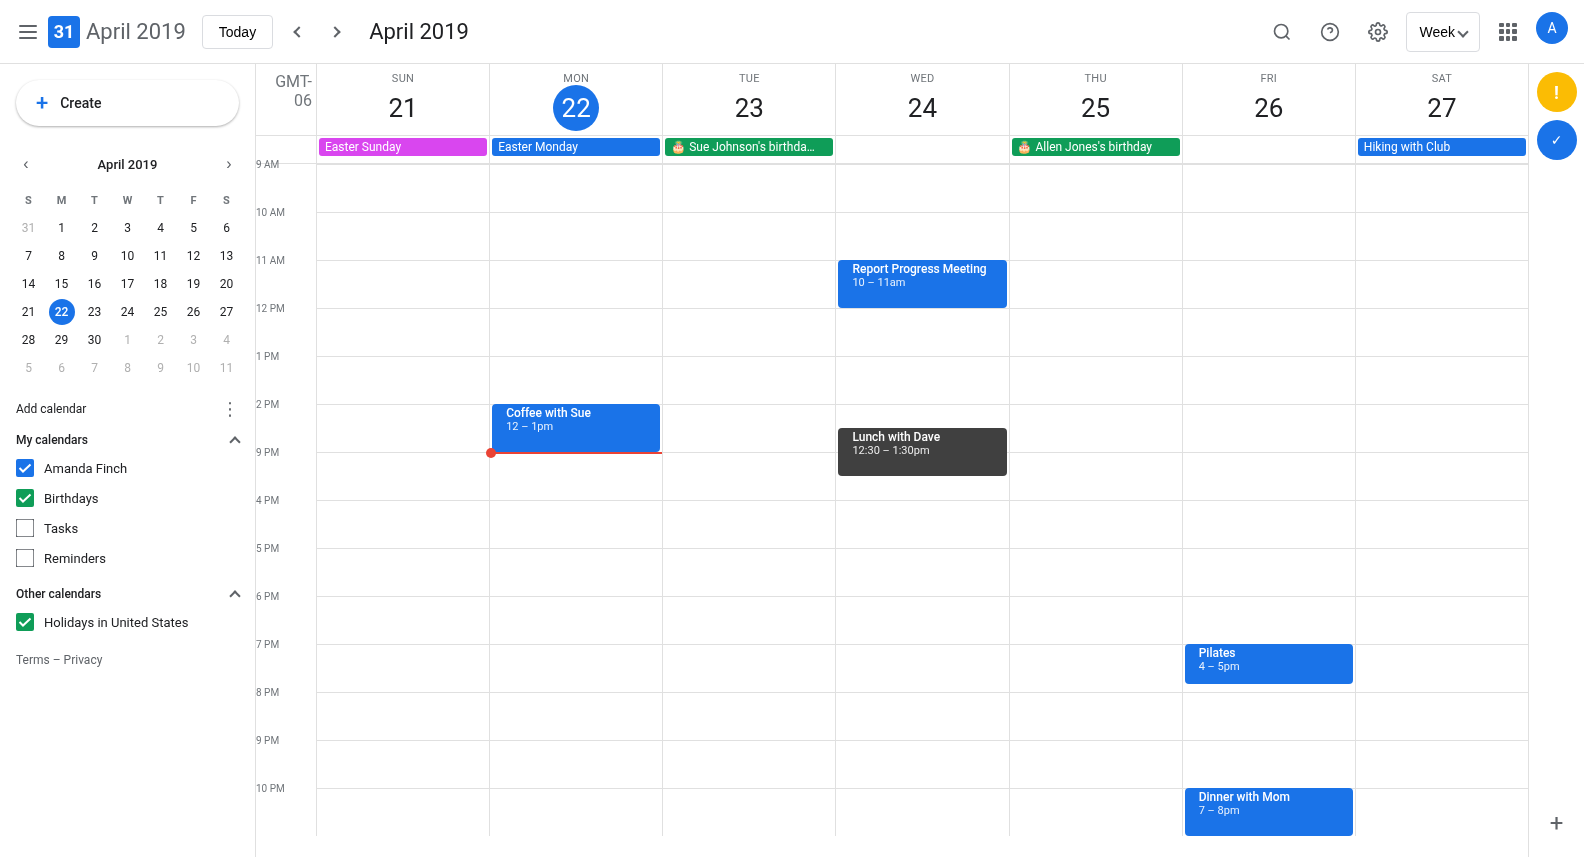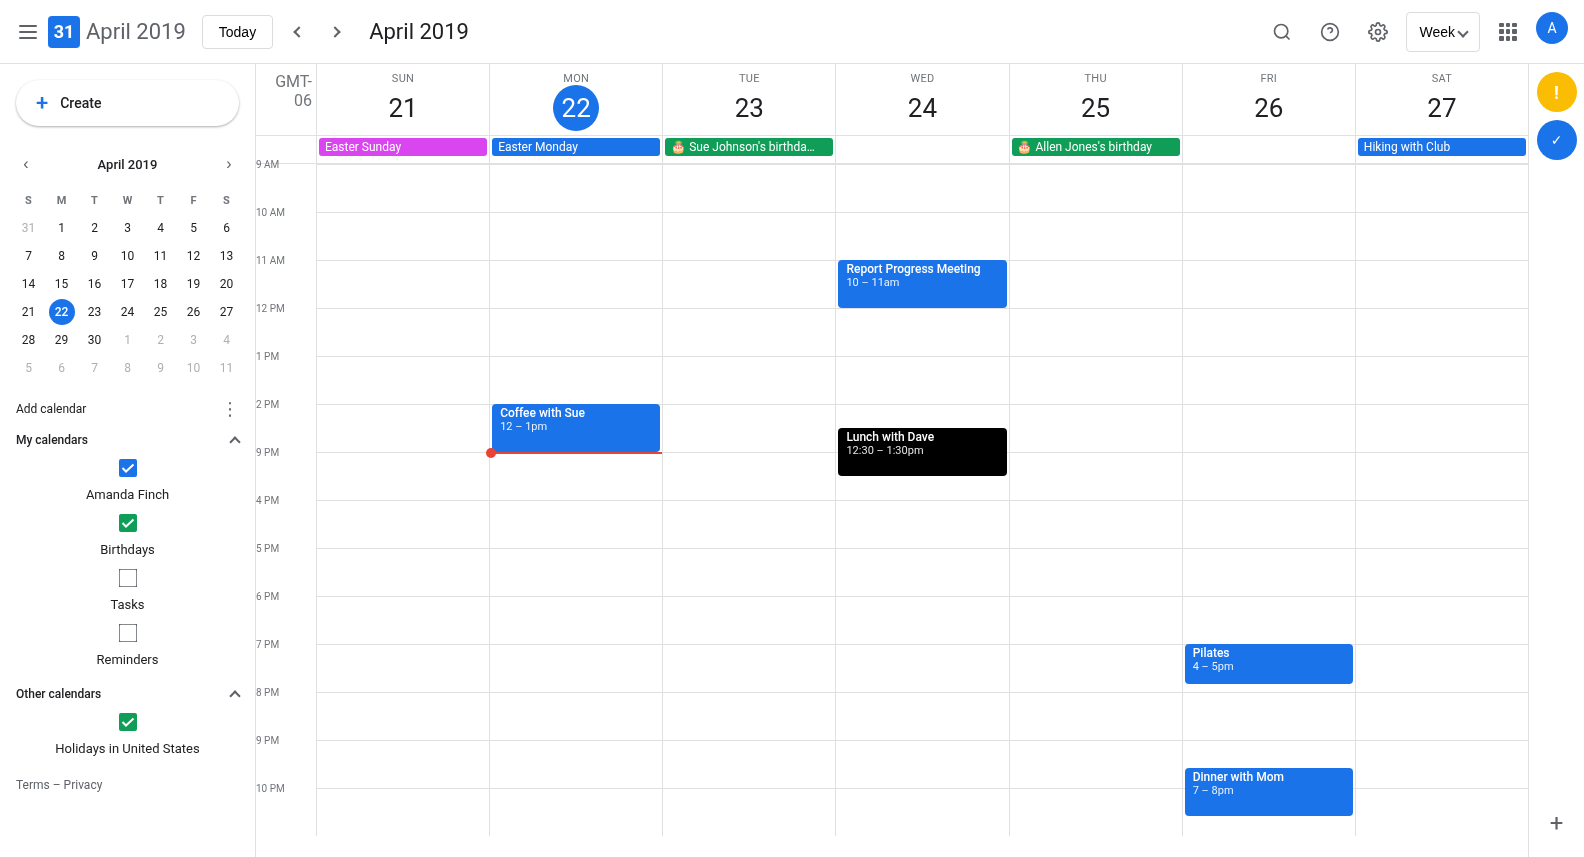--- a/index.html
+++ b/index.html
@@ -67,21 +67,21 @@
 
     
     .cal-section { padding: 0 0 8px; }
     .cal-section-header {
       display: flex; align-items: center; justify-content: space-between;
       padding: 6px 16px; cursor: pointer;
     }
     .cal-section-title { font-size: 12px; font-weight: 500; color: #202124; }
     .cal-item {
       display: flex; align-items: center; gap: 10px;
-      padding: 6px 16px; cursor: pointer; flex-direction: column;
+      padding: 6px 16px; cursor: pointer;
     }
     .cal-checkbox { width: 18px; height: 18px; border-radius: 2px; display: flex; align-items: center; justify-content: center; flex-shrink: 0; }
     .cal-checkbox svg { width: 18px; height: 18px; }
     .cal-item-label { font-size: 13px; color: #202124; }
 
     
     .sidebar-footer { padding: 8px 16px; font-size: 12px; color: #5f6368; }
     .sidebar-footer a { color: #5f6368; text-decoration: none; }
 
     
@@ -140,21 +140,21 @@
     .day-col {
       border-left: 1px solid #e0e0e0;
       position: relative;
     }
     .hour-line {
       height: 48px; border-top: 1px solid #e0e0e0;
     }
 
     
     .event-block {
-      position: absolute; border-radius: 4px; padding: 2px 8px;
+      position: absolute; border-radius: 4px; padding: 2px 14px;
       font-size: 12px; color: #fff; cursor: pointer; overflow: hidden;
       left: 2px; right: 2px;
     }
     .event-title { font-weight: 500; font-size: 12px; }
     .event-time { font-size: 11px; opacity: 0.9; }
 
     
     .current-time-line {
       position: absolute; left: 0; right: 0; height: 2px; background: #ea4335;
       z-index: 5;
@@ -634,21 +634,21 @@
             <div class="hour-line"></div>
             <div class="hour-line"></div>
             <div class="hour-line"></div>
             <div class="hour-line"></div>
             <div class="hour-line"></div>
             <div class="hour-line"></div>
             <div class="event-block" style="background-color: rgb(26, 115, 232); top: 96px; height: 48px;">
               <div class="event-title">Report Progress Meeting</div>
               <div class="event-time">10 – 11am</div>
             </div>
-            <div class="event-block" style="background-color: #000000; top: 264px; height: 48px;">
+            <div class="event-block" style="background-color: #404040; top: 264px; height: 48px;">
               <div class="event-title">Lunch with Dave</div>
               <div class="event-time">12:30 – 1:30pm</div>
             </div>
           </div><div class="day-col" style="position: relative; height: 672px;">
             <div class="hour-line"></div>
             <div class="hour-line"></div>
             <div class="hour-line"></div>
             <div class="hour-line"></div>
             <div class="hour-line"></div>
             <div class="hour-line"></div>
@@ -672,21 +672,21 @@
             <div class="hour-line"></div>
             <div class="hour-line"></div>
             <div class="hour-line"></div>
             <div class="hour-line"></div>
             <div class="hour-line"></div>
             <div class="hour-line"></div>
             <div class="event-block" style="background-color: rgb(26, 115, 232); top: 480px; height: 40px;">
               <div class="event-title">Pilates</div>
               <div class="event-time">4 – 5pm</div>
             </div>
-            <div class="event-block" style="background-color: rgb(26, 115, 232); top: 604px; height: 48px;">
+            <div class="event-block" style="background-color: rgb(26, 115, 232); top: 624px; height: 48px;">
               <div class="event-title">Dinner with Mom</div>
               <div class="event-time">7 – 8pm</div>
             </div>
           </div><div class="day-col" style="position: relative; height: 672px;">
             <div class="hour-line"></div>
             <div class="hour-line"></div>
             <div class="hour-line"></div>
             <div class="hour-line"></div>
             <div class="hour-line"></div>
             <div class="hour-line"></div>

